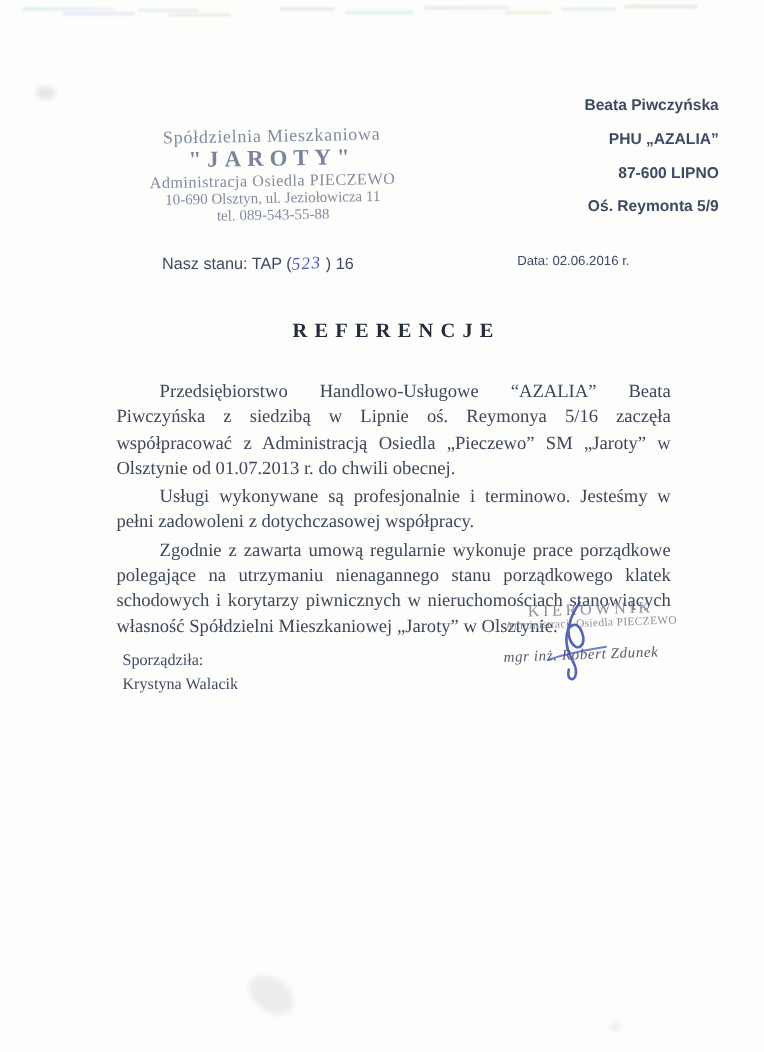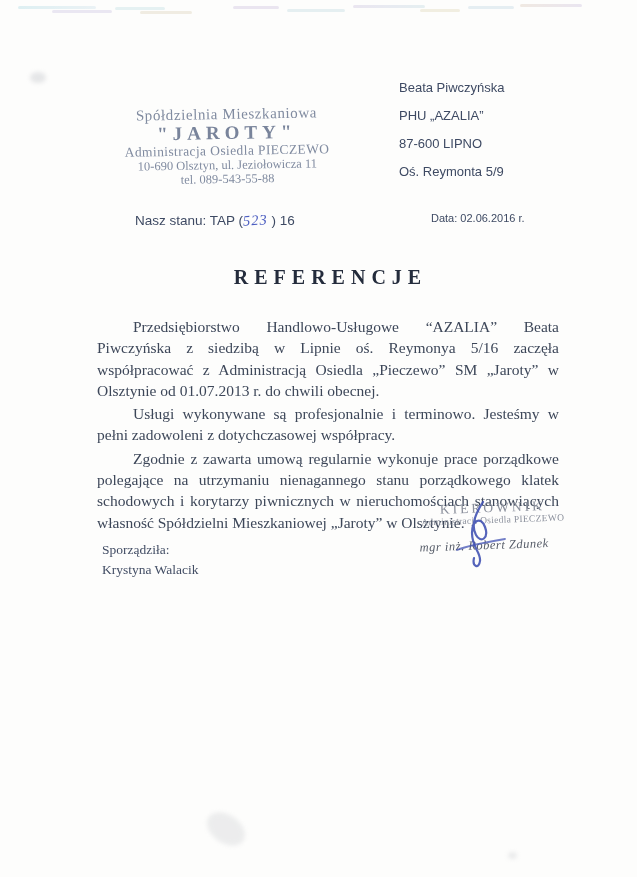--- a/index.html
+++ b/index.html
@@ -24,21 +24,21 @@
   .sender-stamp .l1{font-size:15px;letter-spacing:.6px;line-height:17px;}
   .sender-stamp .l2{font-size:19px;font-weight:bold;letter-spacing:5px;line-height:20px;color:#79849b;}
   .sender-stamp .l3{font-size:13.5px;line-height:15px;letter-spacing:.4px;}
   .sender-stamp .l4{font-size:12.5px;line-height:14px;}
   .sender-stamp .l5{font-size:12.5px;line-height:15px;}
 
   
   .recipient{
     position:absolute;left:399px;top:74px;width:200px;
     font-family:"Liberation Sans", sans-serif;
-    font-weight:normal;font-size:13px;color:#3e4a63;
+    font-weight:bold;font-size:13px;color:#3e4a63;text-align:right;
   }
   .recipient div{line-height:28px;}
 
   
   .ref-line{
     position:absolute;left:135px;top:212px;
     font-family:"Liberation Sans", sans-serif;
     font-size:13.5px;color:#3e4a63;
   }
   .ref-line .handwritten{
@@ -48,21 +48,21 @@
   .date-line{
     position:absolute;left:431px;top:212px;
     font-family:"Liberation Sans", sans-serif;
     font-size:11px;color:#3e4a63;
   }
 
   
   .doc-title{
     position:absolute;left:0;right:0;top:266px;
     padding-left:24px;text-align:center;
-    font-weight:bold;font-size:20px;letter-spacing:6px;
+    font-weight:bold;font-size:17px;letter-spacing:6px;
     color:#242c3c;
   }
 
   
   .body-text{
     position:absolute;left:97px;top:316px;width:462px;
     font-size:15.5px;line-height:21.3px;color:#3d4759;
     text-align:justify;
   }
   .body-text p{margin:0 0 2px 0;text-indent:36px;font-family:Liberation Serif, serif;}

